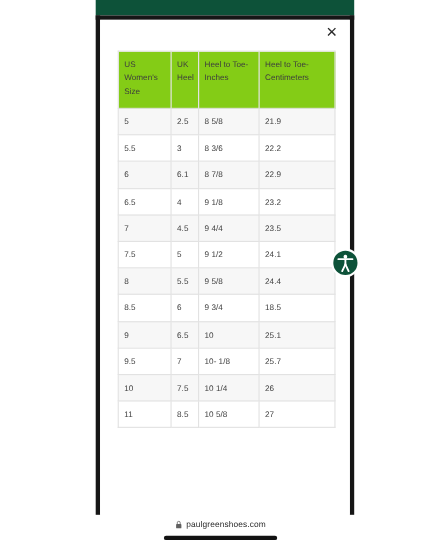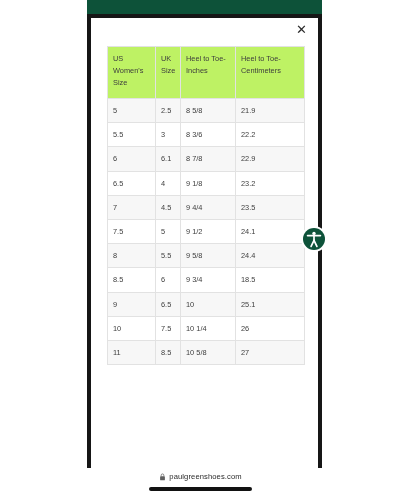--- a/index.html
+++ b/index.html
@@ -101,21 +101,21 @@
     table-layout: fixed;
     font-size: 7.4px;
     color: #3b3b3b;
   }
   table.size-chart col.c0 { width: 48px; }
   table.size-chart col.c1 { width: 25px; }
   table.size-chart col.c2 { width: 55px; }
   table.size-chart col.c3 { width: 69px; }
 
   table.size-chart th {
-    background: #bef264;
+    background: #84cc16;
     border: 1px solid #e2e2e2;
     text-align: left;
     vertical-align: top;
     padding: 6px 5px 7px 5px;
     font-weight: normal;
     color: #3d3d3d;
     line-height: 1.65;
     height: 52px;
     box-sizing: border-box;
   }
@@ -216,21 +216,21 @@
       <table class="size-chart">
         <colgroup>
           <col class="c0">
             <col class="c1">
             <col class="c2">
             <col class="c3">
         </colgroup>
         <thead>
           <tr>
             <th>US Women's Size</th>
-            <th>UK Size</th>
+            <th>UK Heel</th>
             <th>Heel to Toe- Inches</th>
             <th>Heel to Toe- Centimeters</th>
           </tr>
         </thead>
         <tbody id="chart-body">
             <tr>
               <td>5</td>
               <td>2.5</td>
               <td>8 5/8</td>
               <td>21.9</td>
@@ -275,20 +275,26 @@
               <td>8.5</td>
               <td>6</td>
               <td>9 3/4</td>
               <td>18.5</td>
             </tr>
             <tr>
               <td>9</td>
               <td>6.5</td>
               <td>10</td>
               <td>25.1</td>
+            </tr>
+            <tr>
+              <td>9.5</td>
+              <td>7</td>
+              <td>10- 1/8</td>
+              <td>25.7</td>
             </tr>
             <tr>
               <td>10</td>
               <td>7.5</td>
               <td>10 1/4</td>
               <td>26</td>
             </tr>
             <tr>
               <td>11</td>
               <td>8.5</td>

